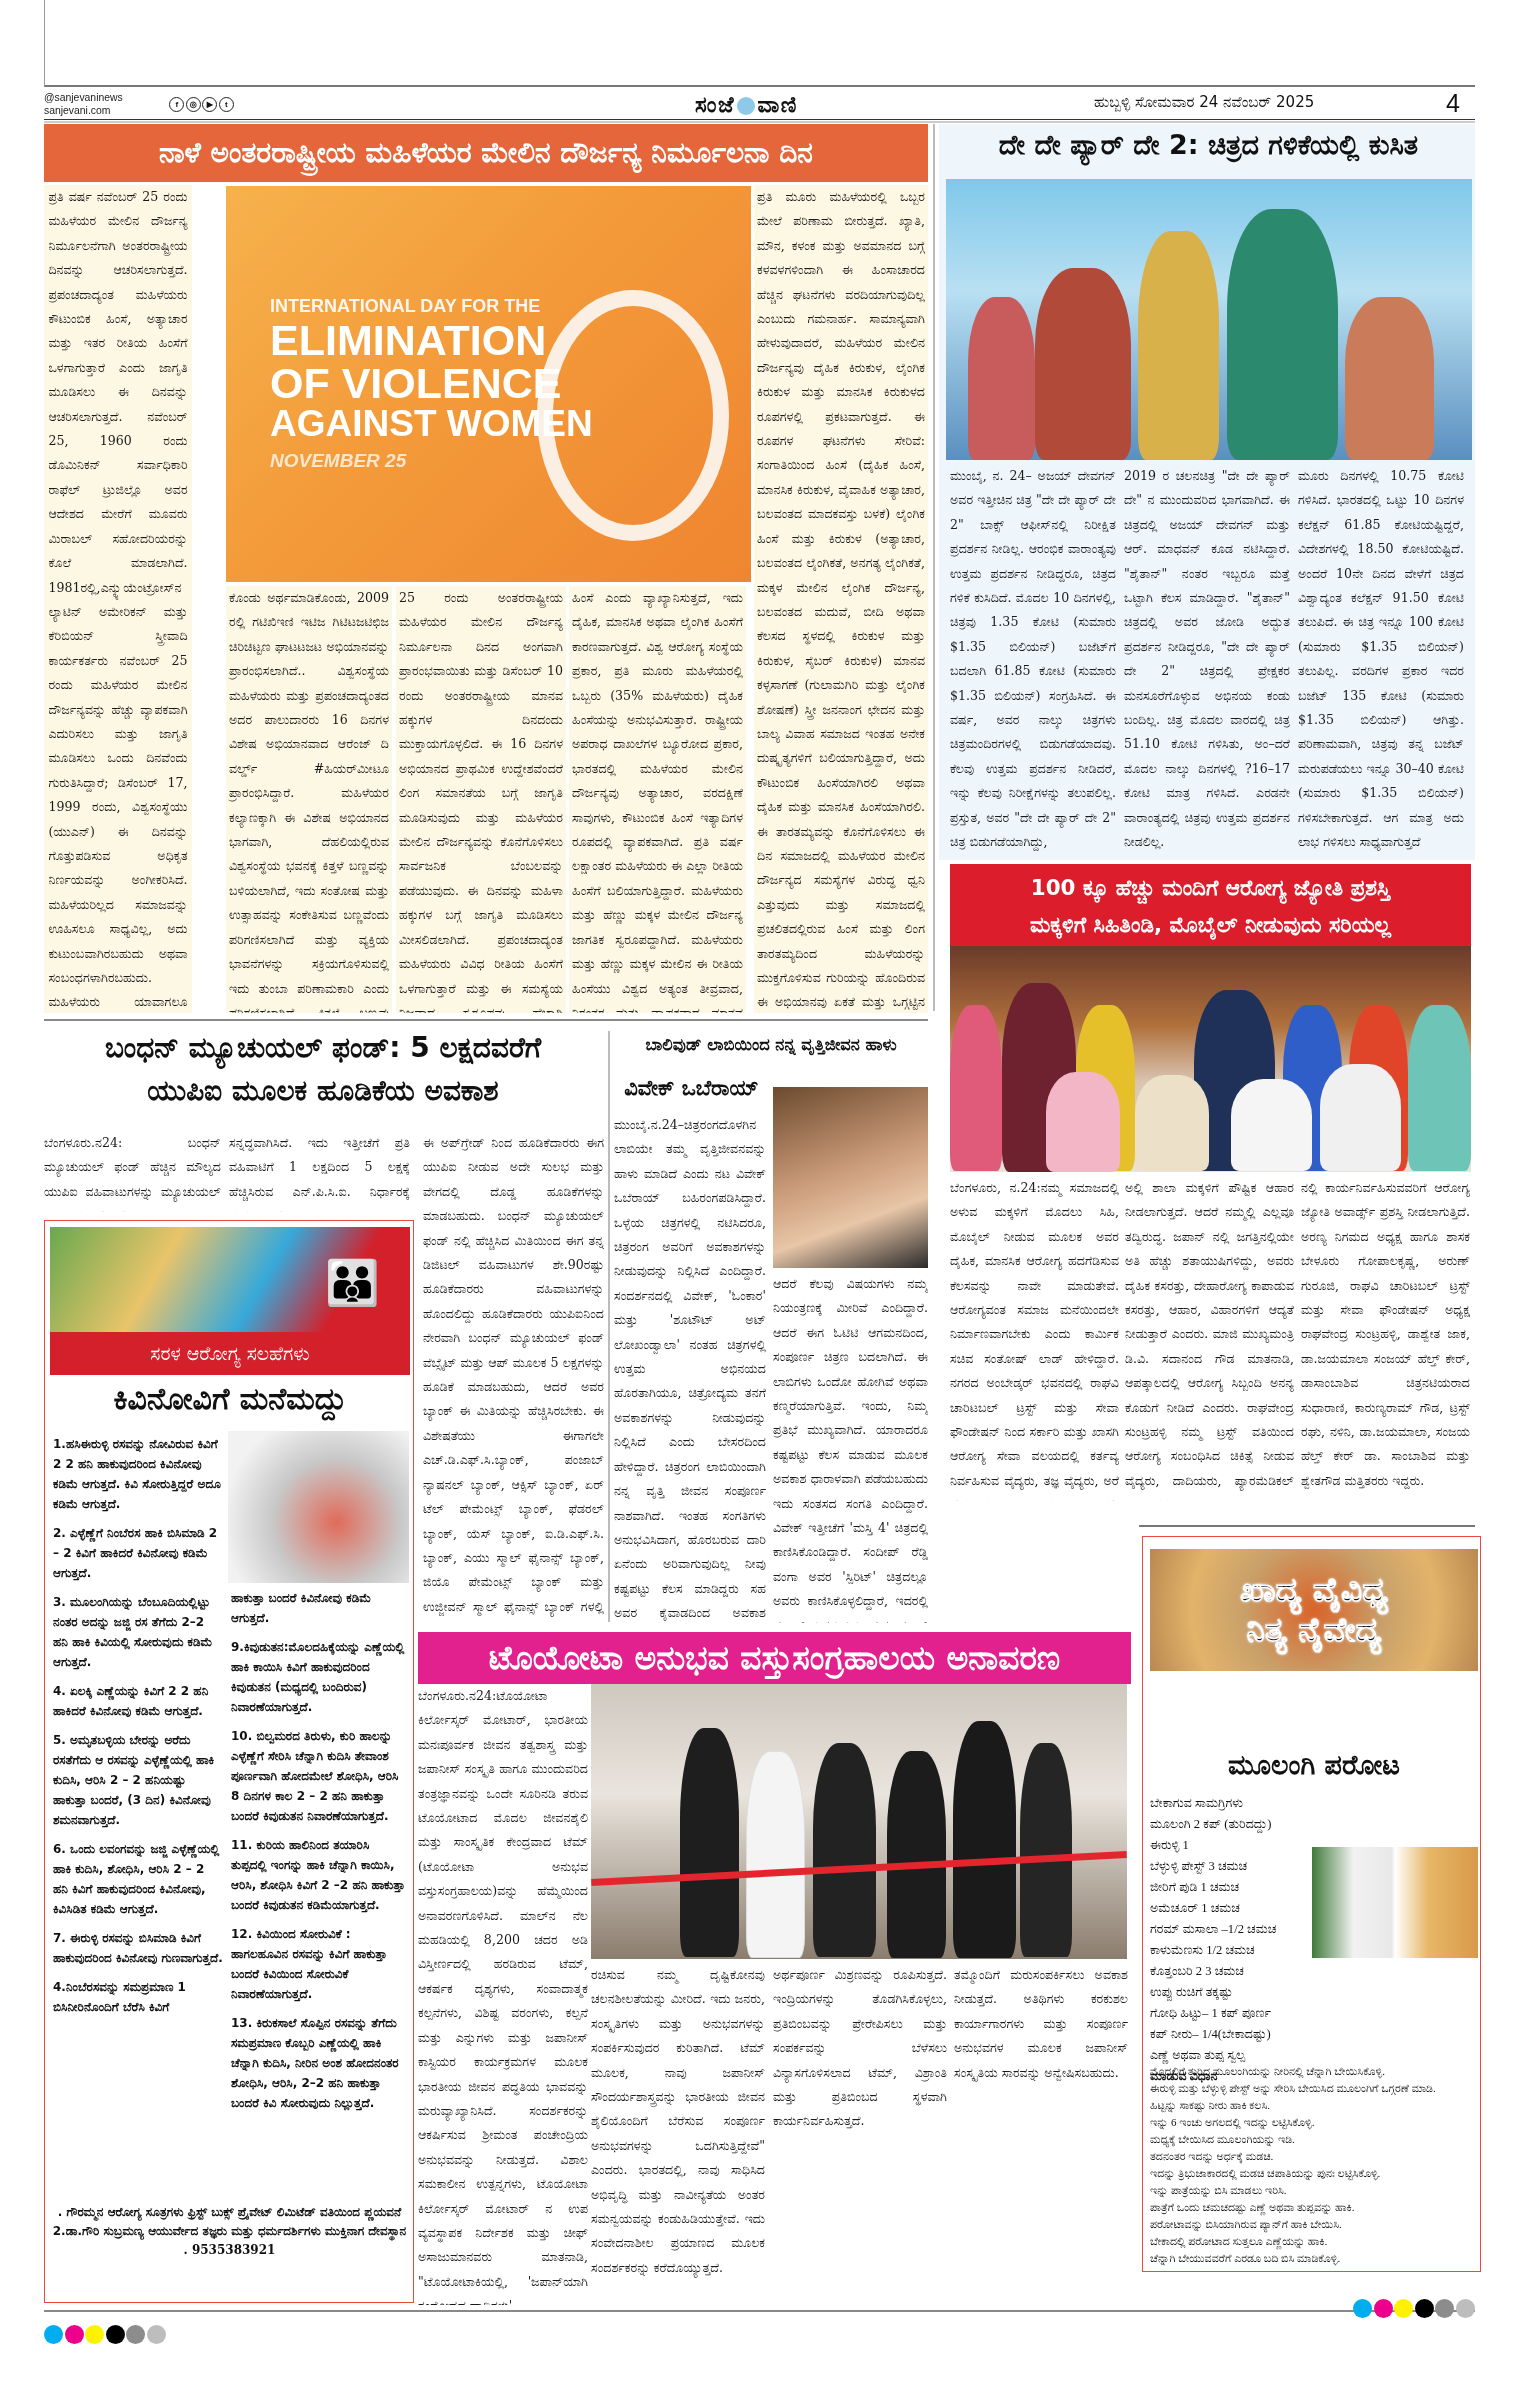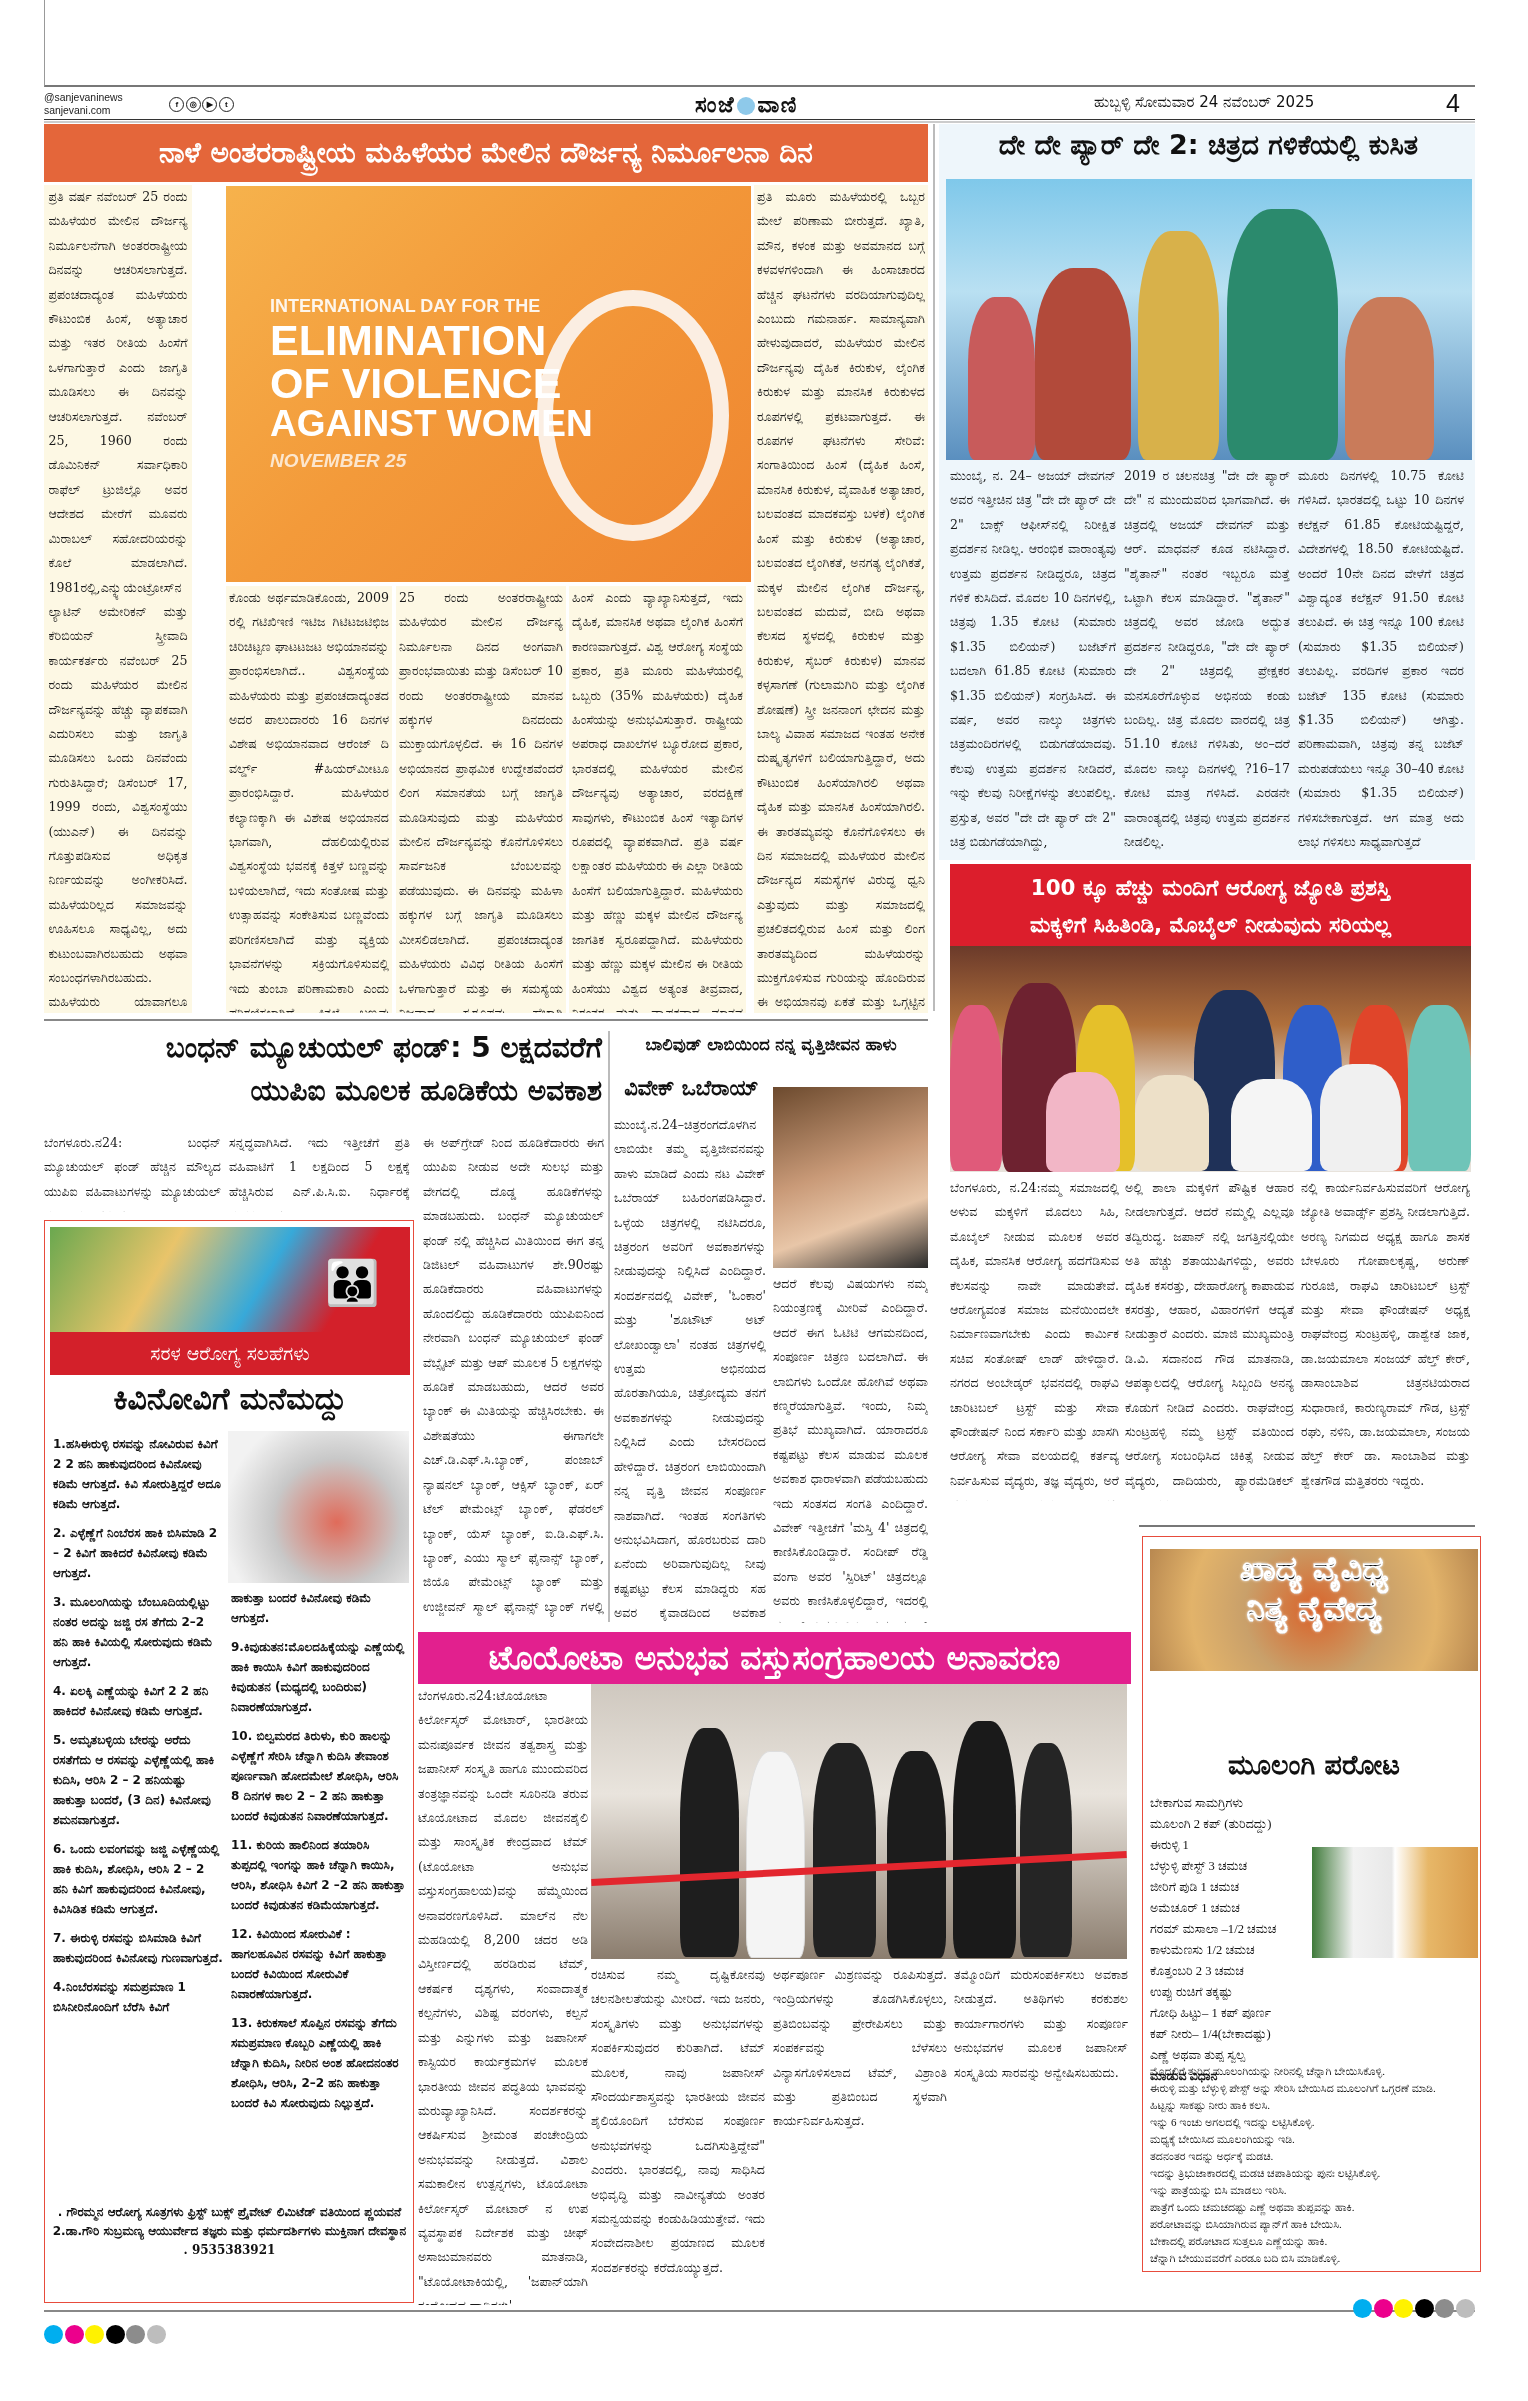--- a/index.html
+++ b/index.html
@@ -115,21 +115,21 @@
   <div class="person" style="left:281px;top:133px;width:81px;height:92px;background:#f5f5f5"></div>
   <div class="person" style="left:370px;top:118px;width:81px;height:107px;background:#f0f0f0"></div>
 </div>
 <div class="col body-text" style="left:950px;top:1176px;width:169px;height:325px">ಬೆಂಗಳೂರು, ನ.24:ನಮ್ಮ ಸಮಾಜದಲ್ಲಿ ಅಳುವ ಮಕ್ಕಳಿಗೆ ಮೊದಲು ಸಿಹಿ, ಮೊಬೈಲ್ ನೀಡುವ ಮೂಲಕ ಅವರ ದೈಹಿಕ, ಮಾನಸಿಕ ಆರೋಗ್ಯ ಹದಗೆಡಿಸುವ ಕೆಲಸವನ್ನು ನಾವೇ ಮಾಡುತೇವೆ. ಆರೋಗ್ಯವಂತ ಸಮಾಜ ಮನೆಯಿಂದಲೇ ನಿರ್ಮಾಣವಾಗಬೇಕು ಎಂದು ಕಾರ್ಮಿಕ ಸಚಿವ ಸಂತೋಷ್ ಲಾಡ್ ಹೇಳಿದ್ದಾರೆ. ನಗರದ ಅಂಬೇಡ್ಕರ್ ಭವನದಲ್ಲಿ ರಾಘವಿ ಚಾರಿಟಬಲ್ ಟ್ರಸ್ಟ್ ಮತ್ತು ಸೇವಾ ಫೌಂಡೇಷನ್ ನಿಂದ ಸರ್ಕಾರಿ ಮತ್ತು ಖಾಸಗಿ ಆರೋಗ್ಯ ಸೇವಾ ವಲಯದಲ್ಲಿ ಕರ್ತವ್ಯ ನಿರ್ವಹಿಸುವ ವೈದ್ಯರು, ತಜ್ಞ ವೈದ್ಯರು, ಅರೆ ವೈದ್ಯಕೀಯ ಸಿಬ್ಬಂದಿ ಮತ್ತು ಜಪಾನ್ ನಲ್ಲಿ ಶಾಲಾ ಮಕ್ಕಳಿಗೆ</div>
 <div class="col body-text" style="left:1125px;top:1176px;width:169px;height:325px">ಅಲ್ಲಿ ಶಾಲಾ ಮಕ್ಕಳಿಗೆ ಪೌಷ್ಟಿಕ ಆಹಾರ ನೀಡಲಾಗುತ್ತದೆ. ಆದರೆ ನಮ್ಮಲ್ಲಿ ಎಲ್ಲವೂ ತದ್ವಿರುದ್ಧ. ಜಪಾನ್ ನಲ್ಲಿ ಜಗತ್ತಿನಲ್ಲಿಯೇ ಅತಿ ಹೆಚ್ಚು ಶತಾಯುಷಿಗಳಿದ್ದು, ಅವರು ದೈಹಿಕ ಕಸರತ್ತು, ದೇಹಾರೋಗ್ಯ ಕಾಪಾಡುವ ಕಸರತ್ತು, ಆಹಾರ, ವಿಹಾರಗಳಿಗೆ ಆದ್ಯತೆ ನೀಡುತ್ತಾರೆ ಎಂದರು. ಮಾಜಿ ಮುಖ್ಯಮಂತ್ರಿ ಡಿ.ವಿ. ಸದಾನಂದ ಗೌಡ ಮಾತನಾಡಿ, ಆಪತ್ಕಾಲದಲ್ಲಿ ಆರೋಗ್ಯ ಸಿಬ್ಬಂದಿ ಅನನ್ಯ ಕೊಡುಗೆ ನೀಡಿದೆ ಎಂದರು. ರಾಘವೇಂದ್ರ ಸುಂಟ್ರಹಳ್ಳಿ ನಮ್ಮ ಟ್ರಸ್ಟ್ ವತಿಯಿಂದ ಆರೋಗ್ಯ ಸಂಬಂಧಿಸಿದ ಚಿಕಿತ್ಸೆ ನೀಡುವ ವೈದ್ಯರು, ದಾದಿಯರು, ಪ್ಯಾರಮೆಡಿಕಲ್ ಸಿಬ್ಬಂದಿಗಳು , ಹೌಸ್ ಕಿಪಿಂಗ್</div>
 <div class="col body-text" style="left:1301px;top:1176px;width:169px;height:325px">ನಲ್ಲಿ ಕಾರ್ಯನಿರ್ವಹಿಸುವವರಿಗೆ ಆರೋಗ್ಯ ಜ್ಯೋತಿ ಅವಾರ್ಡ್ಸ್ ಪ್ರಶಸ್ತಿ ನೀಡಲಾಗುತ್ತಿದೆ. ಅರಣ್ಯ ನಿಗಮದ ಅಧ್ಯಕ್ಷ ಹಾಗೂ ಶಾಸಕ ಬೇಳೂರು ಗೋಪಾಲಕೃಷ್ಣ, ಅರುಣ್ ಗುರೂಜಿ, ರಾಘವಿ ಚಾರಿಟಬಲ್ ಟ್ರಸ್ಟ್ ಮತ್ತು ಸೇವಾ ಫೌಂಡೇಷನ್ ಅಧ್ಯಕ್ಷ ರಾಘವೇಂದ್ರ ಸುಂಟ್ರಹಳ್ಳಿ, ಡಾಶ್ವೇತ ಜಾಕ, ಡಾ.ಜಯಮಾಲಾ ಸಂಜಯ್ ಹೆಲ್ತ್ ಕೇರ್, ಡಾಸಾಂಬಾಶಿವ ಚಿತ್ರನಟಿಯರಾದ ಸುಧಾರಾಣಿ, ಕಾರುಣ್ಯರಾಮ್ ಗೌಡ, ಟ್ರಸ್ಟ್ ರಘು, ನಳಿನಿ, ಡಾ.ಜಯಮಾಲಾ, ಸಂಜಯ ಹೆಲ್ತ್ ಕೇರ್ ಡಾ. ಸಾಂಬಾಶಿವ ಮತ್ತು ಶ್ವೇತಗೌಡ ಮತ್ತಿತರರು ಇದ್ದರು.</div>
 <div class="abs" style="left:1139px;top:1525px;width:336px;height:2.2px;background:#777"></div>
 
 <div class="abs" style="left:44px;top:1019px;width:884px;height:2.2px;background:#888"></div>
 
-<div class="abs caption-title" style="left:44px;top:1026px;width:558px;height:89px;font-size:28px;text-align:right;line-height:43px">
+<div class="abs caption-title" style="left:44px;top:1026px;width:558px;height:89px;font-size:28px;text-align:center;line-height:43px">
   <div>ಬಂಧನ್ ಮ್ಯೂಚುಯಲ್ ಫಂಡ್: 5 ಲಕ್ಷದವರೆಗೆ</div>
   <div>ಯುಪಿಐ ಮೂಲಕ ಹೂಡಿಕೆಯ ಅವಕಾಶ</div>
 </div>
 <div class="col body-text" style="left:44px;top:1131px;width:177px;height:81px">ಬೆಂಗಳೂರು.ನ24: ಬಂಧನ್ ಮ್ಯೂಚುಯಲ್ ಫಂಡ್ ಹೆಚ್ಚಿನ ಮೌಲ್ಯದ ಯುಪಿಐ ವಹಿವಾಟುಗಳನ್ನು ಮ್ಯೂಚುಯಲ್ ಫಂಡ್ ಹೂಡಿಕೆಗಳಿಗೆ</div>
 <div class="col body-text" style="left:229px;top:1131px;width:181px;height:81px">ಸನ್ನದ್ಧವಾಗಿಸಿದೆ. ಇದು ಇತ್ತೀಚೆಗೆ ಪ್ರತಿ ವಹಿವಾಟಿಗೆ 1 ಲಕ್ಷದಿಂದ 5 ಲಕ್ಷಕ್ಕೆ ಹೆಚ್ಚಿಸಿರುವ ಎನ್.ಪಿ.ಸಿ.ಐ. ನಿರ್ಧಾರಕ್ಕೆ ಪೂರಕವಾಗಿದೆ.</div>
 <div class="col body-text" style="left:423px;top:1131px;width:181px;height:492px">ಈ ಅಪ್‌ಗ್ರೇಡ್ ನಿಂದ ಹೂಡಿಕೆದಾರರು ಈಗ ಯುಪಿಐ ನೀಡುವ ಅದೇ ಸುಲಭ ಮತ್ತು ವೇಗದಲ್ಲಿ ದೊಡ್ಡ ಹೂಡಿಕೆಗಳನ್ನು ಮಾಡಬಹುದು. ಬಂಧನ್ ಮ್ಯೂಚುಯಲ್ ಫಂಡ್ ನಲ್ಲಿ ಹೆಚ್ಚಿಸಿದ ಮಿತಿಯಿಂದ ಈಗ ತನ್ನ ಡಿಜಿಟಲ್ ವಹಿವಾಟುಗಳ ಶೇ.90ರಷ್ಟು ಹೂಡಿಕೆದಾರರು ವಹಿವಾಟುಗಳನ್ನು ಹೊಂದಲಿದ್ದು ಹೂಡಿಕೆದಾರರು ಯುಪಿಐನಿಂದ ನೇರವಾಗಿ ಬಂಧನ್ ಮ್ಯೂಚುಯಲ್ ಫಂಡ್ ವೆಬ್ಸೈಟ್ ಮತ್ತು ಆಪ್ ಮೂಲಕ 5 ಲಕ್ಷಗಳನ್ನು ಹೂಡಿಕೆ ಮಾಡಬಹುದು, ಆದರೆ ಅವರ ಬ್ಯಾಂಕ್ ಈ ಮಿತಿಯನ್ನು ಹೆಚ್ಚಿಸಿರಬೇಕು. ಈ ವಿಶೇಷತೆಯು ಈಗಾಗಲೇ ಎಚ್.ಡಿ.ಎಫ್.ಸಿ.ಬ್ಯಾಂಕ್, ಪಂಜಾಬ್ ನ್ಯಾಷನಲ್ ಬ್ಯಾಂಕ್, ಆಕ್ಸಿಸ್ ಬ್ಯಾಂಕ್, ಏರ್ ಟೆಲ್ ಪೇಮೆಂಟ್ಸ್ ಬ್ಯಾಂಕ್, ಫೆಡರಲ್ ಬ್ಯಾಂಕ್, ಯೆಸ್ ಬ್ಯಾಂಕ್, ಐ.ಡಿ.ಎಫ್.ಸಿ. ಬ್ಯಾಂಕ್, ಎಯು ಸ್ಮಾಲ್ ಫೈನಾನ್ಸ್ ಬ್ಯಾಂಕ್, ಜಿಯೊ ಪೇಮೆಂಟ್ಸ್ ಬ್ಯಾಂಕ್ ಮತ್ತು ಉಜ್ಜೀವನ್ ಸ್ಮಾಲ್ ಫೈನಾನ್ಸ್ ಬ್ಯಾಂಕ್ ಗಳಲ್ಲಿ ಲಭ್ಯವಿದೆ ಮತ್ತು ದಕ್ಷತೆಯ ಹೂಡಿಕೆಯ ಅನುಭವ ನೀಡುತ್ತಿದೆ.</div>
 <div class="vrule" style="left:608px;top:1031px;height:591px"></div>
 
 <div class="abs caption-title" style="left:614px;top:1035px;width:314px;height:30px;font-size:16.3px;text-align:center">ಬಾಲಿವುಡ್ ಲಾಬಿಯಿಂದ ನನ್ನ ವೃತ್ತಿಜೀವನ ಹಾಳು</div>
 <div class="abs caption-title" style="left:614px;top:1076px;width:155px;height:30px;font-size:21px;text-align:center">ವಿವೇಕ್ ಒಬೆರಾಯ್</div>
@@ -178,21 +178,21 @@
   <div class="person" style="left:296px;top:67px;width:59px;height:207px;background:#1c1c1c"></div>
   <div class="person" style="left:362px;top:37px;width:63px;height:237px;background:#1a1a1a"></div>
   <div class="person" style="left:429px;top:59px;width:52px;height:214px;background:#252525"></div>
   <div style="position:absolute;left:0;top:181px;width:536px;height:7.4px;background:#e3262e;transform:rotate(-3deg)"></div>
 </div>
 <div class="col body-text" style="left:591px;top:1963px;width:174px;height:342px">ರಚಿಸುವ ನಮ್ಮ ದೃಷ್ಟಿಕೋನವು ಚಲನಶೀಲತೆಯನ್ನು ಮೀರಿದೆ. ಇದು ಜನರು, ಸಂಸ್ಕೃತಿಗಳು ಮತ್ತು ಅನುಭವಗಳನ್ನು ಸಂಪರ್ಕಿಸುವುದರ ಕುರಿತಾಗಿದೆ. ಟೆಮ್ ಮೂಲಕ, ನಾವು ಜಪಾನೀಸ್ ಸೌಂದರ್ಯಶಾಸ್ತ್ರವನ್ನು ಭಾರತೀಯ ಜೀವನ ಶೈಲಿಯೊಂದಿಗೆ ಬೆರೆಸುವ ಸಂಪೂರ್ಣ ಅನುಭವಗಳನ್ನು ಒದಗಿಸುತ್ತಿದ್ದೇವೆ" ಎಂದರು. ಭಾರತದಲ್ಲಿ, ನಾವು ಸಾಧಿಸಿದ ಅಭಿವೃದ್ಧಿ ಮತ್ತು ನಾವೀನ್ಯತೆಯ ಅಂತರ ಸಮನ್ವಯವನ್ನು ಕಂಡುಹಿಡಿಯುತ್ತೇವೆ. ಇದು ಸಂವೇದನಾಶೀಲ ಪ್ರಯಾಣದ ಮೂಲಕ ಸಂದರ್ಶಕರನ್ನು ಕರೆದೊಯ್ಯುತ್ತದೆ.</div>
 <div class="col body-text" style="left:773px;top:1963px;width:174px;height:342px">ಅರ್ಥಪೂರ್ಣ ಮಿಶ್ರಣವನ್ನು ರೂಪಿಸುತ್ತದೆ. ಇಂದ್ರಿಯಗಳನ್ನು ತೊಡಗಿಸಿಕೊಳ್ಳಲು, ಪ್ರತಿಬಿಂಬವನ್ನು ಪ್ರೇರೇಪಿಸಲು ಮತ್ತು ಸಂಪರ್ಕವನ್ನು ಬೆಳೆಸಲು ವಿನ್ಯಾಸಗೊಳಿಸಲಾದ ಟೆಮ್, ವಿಶ್ರಾಂತಿ ಮತ್ತು ಪ್ರತಿಬಿಂಬದ ಸ್ಥಳವಾಗಿ ಕಾರ್ಯನಿರ್ವಹಿಸುತ್ತದೆ.</div>
 <div class="col body-text" style="left:954px;top:1963px;width:174px;height:342px">ತಮ್ಮೊಂದಿಗೆ ಮರುಸಂಪರ್ಕಿಸಲು ಅವಕಾಶ ನೀಡುತ್ತದೆ. ಅತಿಥಿಗಳು ಕರಕುಶಲ ಕಾರ್ಯಾಗಾರಗಳು ಮತ್ತು ಸಂಪೂರ್ಣ ಅನುಭವಗಳ ಮೂಲಕ ಜಪಾನೀಸ್ ಸಂಸ್ಕೃತಿಯ ಸಾರವನ್ನು ಅನ್ವೇಷಿಸಬಹುದು.</div>
 
 <div class="abs redbox" style="left:1142px;top:1536px;width:339px;height:736px"></div>
-<div class="img" style="left:1150px;top:1549px;width:328px;height:122px;background:radial-gradient(circle at 50% 50%,#d9632a 0%,#c9a06a 40%,#e2b36a 70%,#b88850 100%);display:flex;flex-direction:column;align-items:center;">
+<div class="img" style="left:1150px;top:1549px;width:328px;height:122px;background:radial-gradient(circle at 50% 50%,#d9632a 0%,#c9a06a 40%,#e2b36a 70%,#b88850 100%);display:flex;flex-direction:column;align-items:center;justify-content:center">
   <div style="font-family:'DejaVu Sans',sans-serif;font-weight:bold;font-size:33px;color:#111;-webkit-text-stroke:0.7px #fff;text-shadow:0 0 3px #fff">ಖಾದ್ಯ ವೈವಿಧ್ಯ</div>
   <div style="font-family:'DejaVu Sans',s
 ans-serif;font-weight:bold;font-size:33px;color:#111;-webkit-text-stroke:0.7px #fff;text-shadow:0 0 3px #fff">ನಿತ್ಯ ನೈವೇದ್ಯ</div>
 </div>
 <div class="abs caption-title" style="left:1150px;top:1749px;width:328px;height:41px;font-size:27px;text-align:center">ಮೂಲಂಗಿ ಪರೋಟ</div>
 
 <div class="abs" style="left:1150px;top:1793px;width:163px">
   <div class="recipe-line">ಬೇಕಾಗುವ ಸಾಮಗ್ರಿಗಳು</div>
   <div class="recipe-line">ಮೂಲಂಗಿ 2 ಕಪ್ (ತುರಿದದ್ದು)</div>
   <div class="recipe-line">ಈರುಳ್ಳಿ 1</div>

